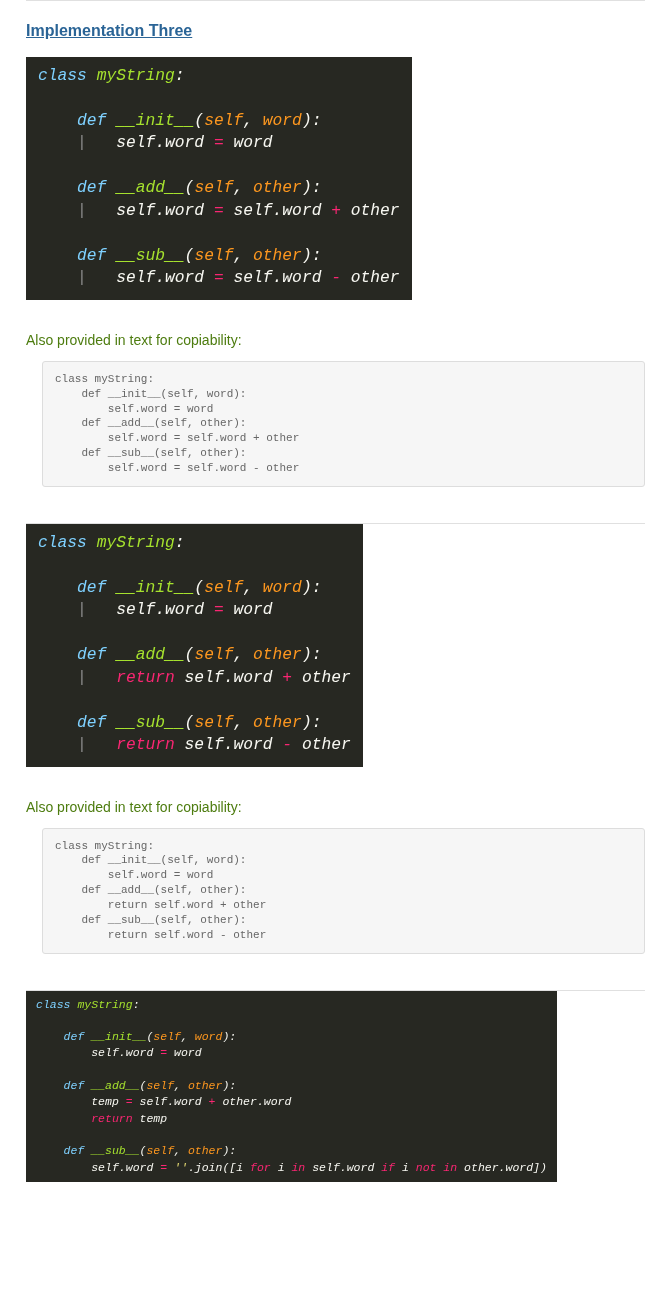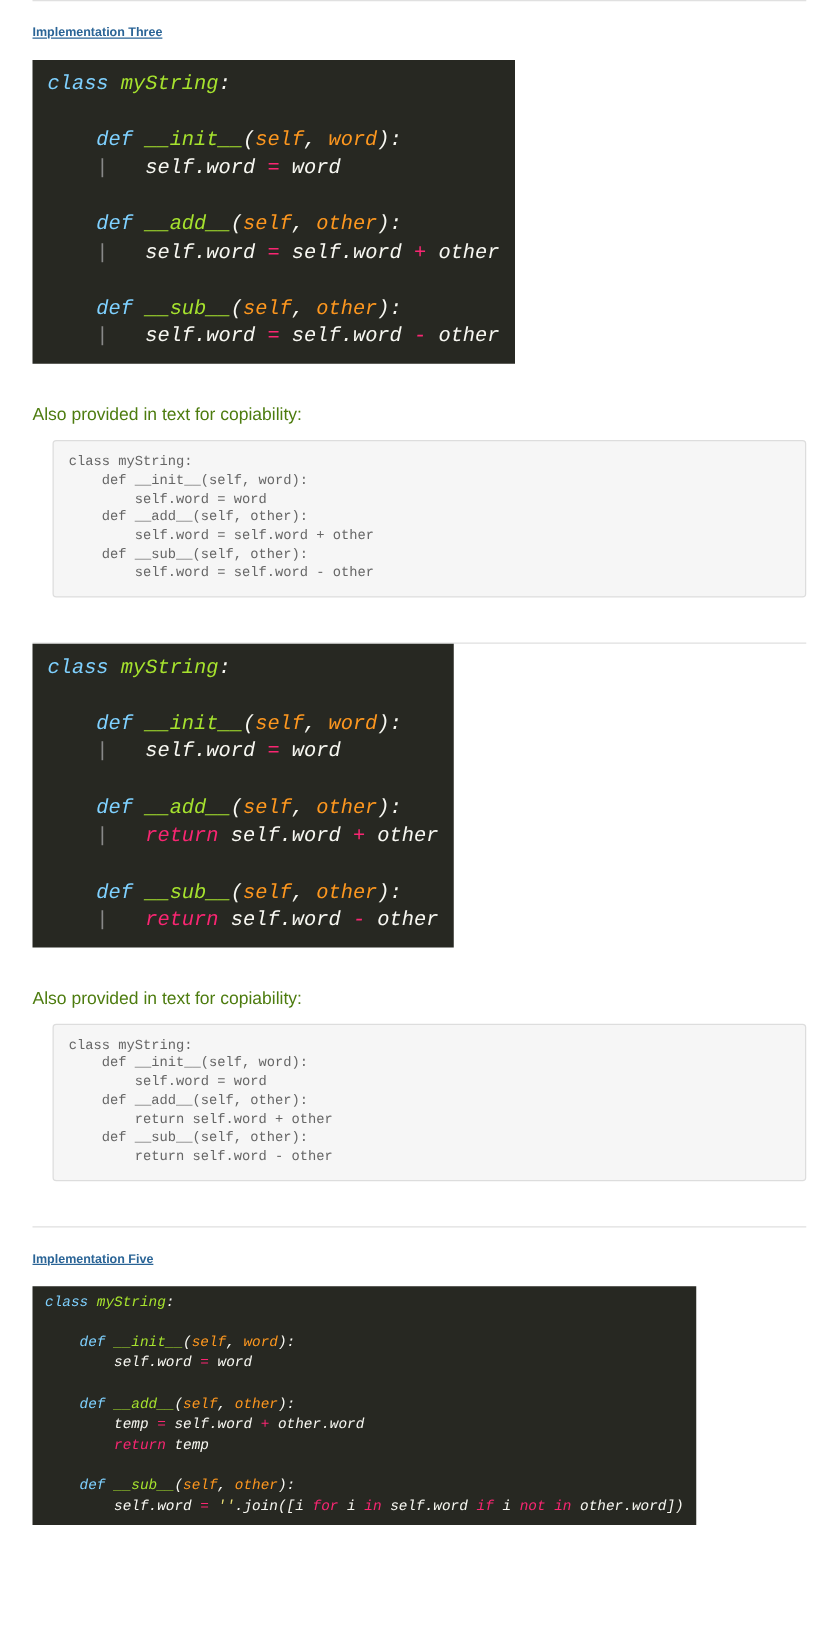--- a/index.html
+++ b/index.html
@@ -14,21 +14,21 @@
     padding: 0 26px;
     box-sizing: border-box;
     width: 671px;
   }
   hr.sep {
     border: none;
     border-top: 1px solid #e0e0e0;
     margin: 0;
   }
   h4.impl-heading {
-    font-size: 10px;
+    font-size: 16px;
     color: #2a6496;
     text-decoration: underline;
     font-weight: 700;
     margin: 18px 0 14px 0;
   }
   .codeimg {
     background: #272822;
     padding: 8px 12px 10px 12px;
     font-family: Liberation Mono, monospace;
     font-size: 16.3px;
@@ -122,21 +122,20 @@
     def __init__(self, word):
         self.word = word
     def __add__(self, other):
         return self.word + other
     def __sub__(self, other):
         return self.word - other</pre>
 
   <hr class="sep">
 
   
-  <h4 class="impl-heading">Implementation Five</h4>
 
   <div class="codeimg small"><span class="k-def">class</span> <span class="k-name">myString</span><span class="k-punc">:</span>
 
     <span class="k-def">def</span> <span class="k-name">__init__</span><span class="k-punc">(</span><span class="k-self">self</span><span class="k-punc">, </span><span class="k-self">word</span><span class="k-punc">)</span><span class="k-punc">:</span>
         <span class="k-var">self</span><span class="k-punc">.</span><span class="k-var">word</span><span class="k-op"> = </span><span class="k-var">word</span>
 
     <span class="k-def">def</span> <span class="k-name">__add__</span><span class="k-punc">(</span><span class="k-self">self</span><span class="k-punc">, </span><span class="k-self">other</span><span class="k-punc">)</span><span class="k-punc">:</span>
         <span class="k-var">temp</span><span class="k-op"> = </span><span class="k-var">self</span><span class="k-punc">.</span><span class="k-var">word</span><span class="k-op"> + </span><span class="k-var">other</span><span class="k-punc">.</span><span class="k-var">word</span>
         <span class="k-op">return</span> <span class="k-var">temp</span>
 

